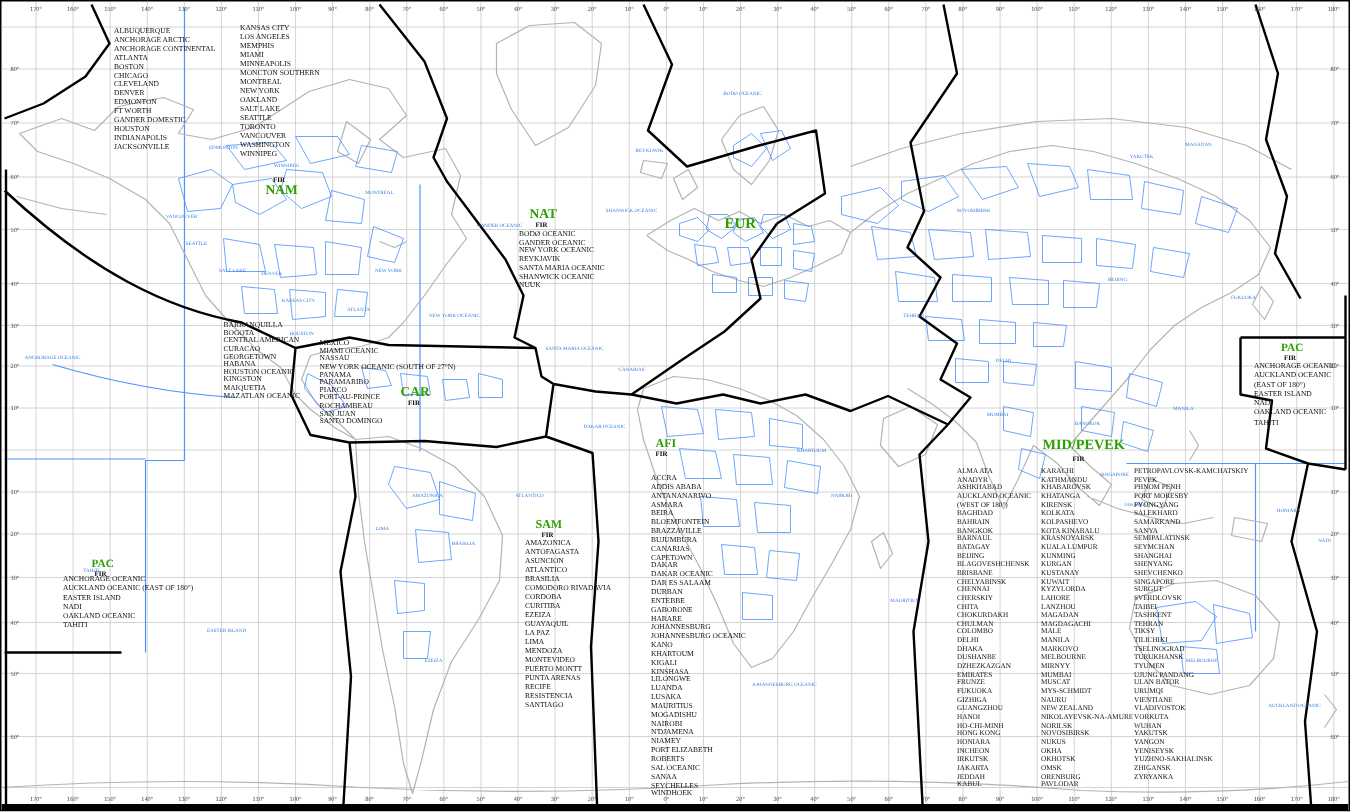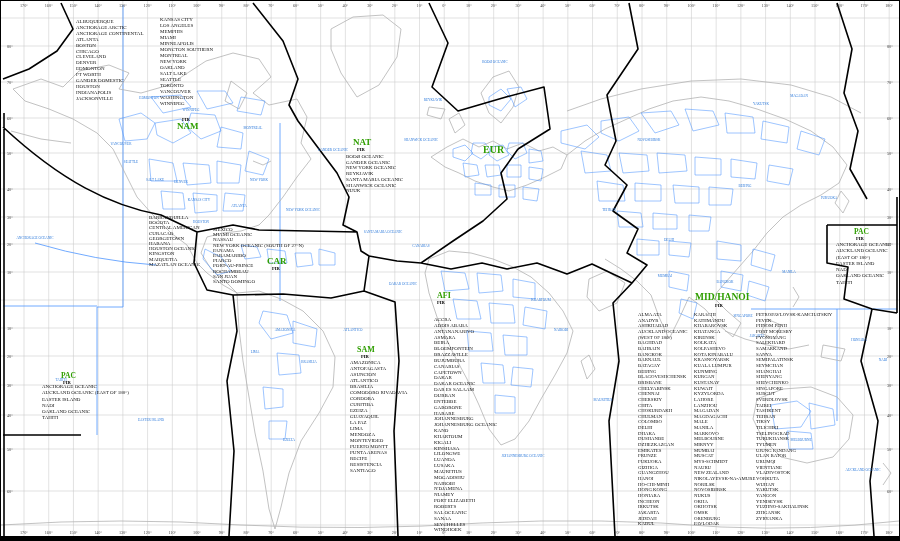--- a/index.html
+++ b/index.html
@@ -460,21 +460,21 @@
       <div class="li">NIAMEY</div>
       <div class="li">PORT ELIZABETH</div>
       <div class="li">ROBERTS</div>
       <div class="li">SAL OCEANIC</div>
       <div class="li">SANAA</div>
       <div class="li">SEYCHELLES</div>
       <div class="li">WINDHOEK</div>
     </div>
 
   <div class="rg" style="left:694px;top:292px">
-    <div class="green" style="font-size:9.5px">MID/HANOI</div>
+    <div class="green" style="font-size:9.5px">MID/PEVEK</div>
     <div class="firsub" style="margin-left:20px">FIR</div>
   </div>
   <div class="citylist" style="left:637px;top:311px;line-height:5.65px;font-size:4.8px">
       <div class="li">ALMA ATA</div>
       <div class="li">ANADYR</div>
       <div class="li">ASHKHABAD</div>
       <div class="li">AUCKLAND OCEANIC</div>
       <div class="li">(WEST OF 180°)</div>
       <div class="li">BAGHDAD</div>
       <div class="li">BAHRAIN</div>

